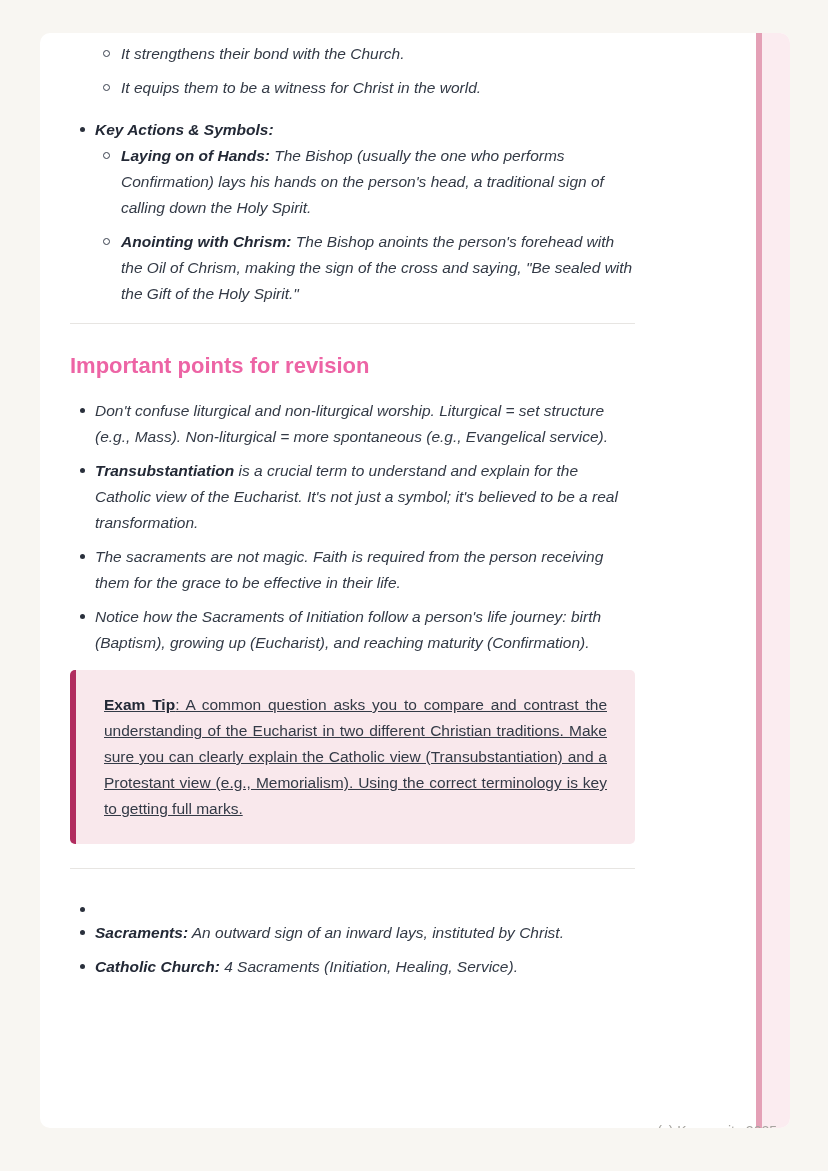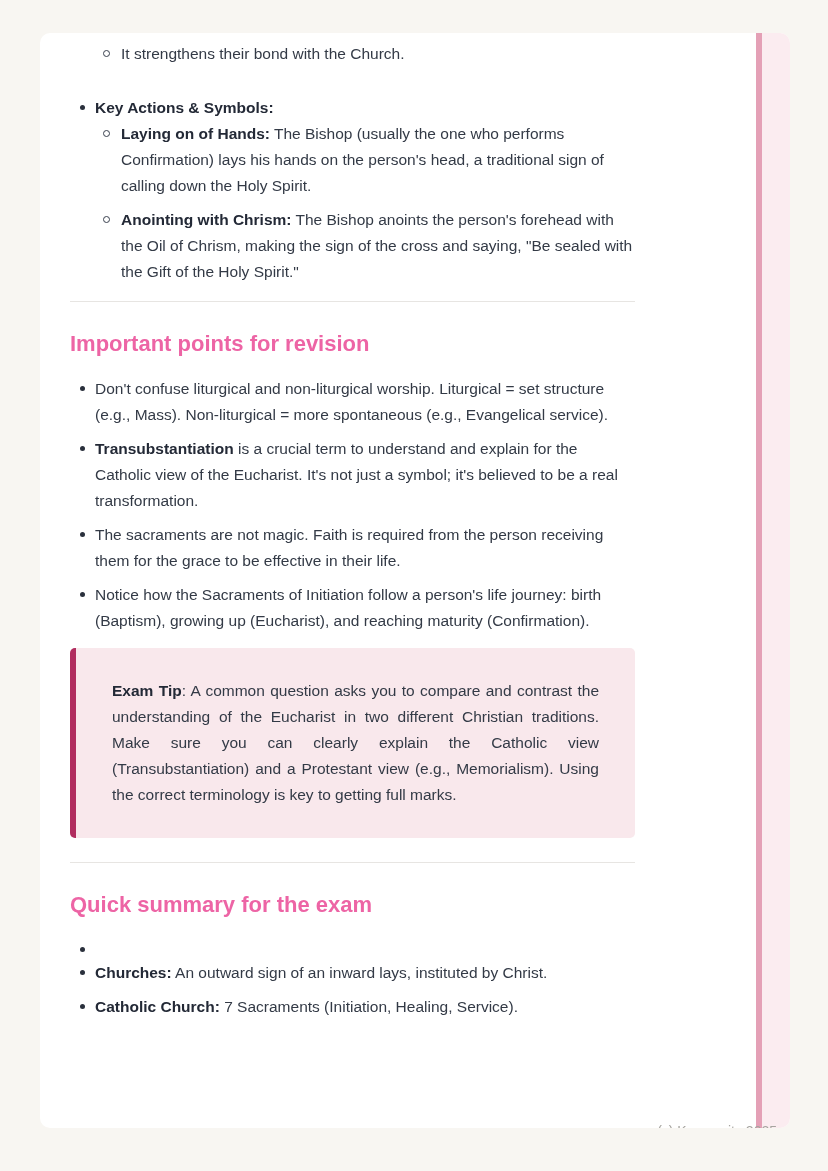--- a/index.html
+++ b/index.html
@@ -29,37 +29,37 @@
   .content {
     position: relative;
     padding: 8px 0 0 30px;
     width: 600px;
     color: #333a46;
     font-size: 15.5px;
     line-height: 26px;
   }
   .content b { font-weight: 700; color: #232936; }
   .row { display: flex; margin-bottom: 8px; }
-  .row p { margin: 0; }
+  .row p { margin: 0; font-style: italic; }
   .bullet-disc {
     flex: none;
     width: 5px; height: 5px;
     border-radius: 50%;
     background: #2a303c;
     margin: 10px 10px 0 10px;
   }
   .bullet-circle {
     flex: none;
     width: 7px; height: 7px;
     border-radius: 50%;
     border: 1.5px solid #39404e;
     background: transparent;
     margin: 9px 11px 0 33px;
   }
-  .row.parent { margin-top: 28px; margin-bottom: 0; }
+  .row.parent { margin-top: 16px; margin-bottom: 0; }
   .divider {
     border: none;
     border-top: 1px solid #e7e5e2;
     margin: 16px 0 28px 0;
     width: 565px;
   }
   .divider.second { margin-top: 24px; }
   h2 {
     font-size: 22px;
     line-height: 28px;
@@ -70,21 +70,21 @@
   .list-col { width: 565px; }
   .tip-box {
     width: 565px;
     margin-top: 14px;
     background: #f9e8ec;
     border-left: 6px solid #b12d5f;
     border-radius: 5px;
     padding: 18px 24px 18px 24px;
     text-align: justify;
   }
-  .tip-box p { margin: 12px; }
+  .tip-box p { margin: 4px; text-decoration: underline; }
   .watermark {
     position: absolute;
     top: 1068px;
     right: 13px;
     font-size: 14px;
     line-height: 12px;
     color: #a6a49f;
     z-index: 2;
     white-space: nowrap;
     margin-top: 24px;
@@ -95,20 +95,24 @@
 
 <div class="card">
   <div class="edge-strip"></div>
 
   <div class="content">
 
     <div class="list-col">
       <div class="row">
         <span class="bullet-circle"></span>
         <p>It strengthens their bond with the Church.</p>
+      </div>
+      <div class="row">
+        <span class="bullet-circle"></span>
+        <p>It equips them to be a witness for Christ in the world.</p>
       </div>
 
       <div class="row parent">
         <span class="bullet-disc"></span>
         <p><b>Key Actions &amp; Symbols:</b></p>
       </div>
       <div class="row">
         <span class="bullet-circle"></span>
         <p><b>Laying on of Hands:</b><span> The Bishop (usually the one who performs Confirmation) lays his hands on the person's head, a traditional sign of calling down the Holy Spirit.</span></p>
       </div>
@@ -140,32 +144,31 @@
         <p><b></b><span>Notice how the Sacraments of Initiation follow a person's life journey: birth (Baptism), growing up (Eucharist), and reaching maturity (Confirmation).</span></p>
       </div>
     </div>
 
     <div class="tip-box">
       <p><b>Exam Tip</b><span>: A common question asks you to compare and contrast the understanding of the Eucharist in two different Christian traditions. Make sure you can clearly explain the Catholic view (Transubstantiation) and a Protestant view (e.g., Memorialism). Using the correct terminology is key to getting full marks.</span></p>
     </div>
 
     <hr class="divider second">
 
-    <h2>Quick summary for the exam</h2>
 
     <div class="list-col">
       <div class="row">
         <span class="bullet-disc"></span>
       </div>
       <div class="row">
         <span class="bullet-disc"></span>
-        <p><b>Churches:</b><span> An outward sign of an inward lays, instituted by Christ.</span></p>
+        <p><b>Sacraments:</b><span> An outward sign of an inward lays, instituted by Christ.</span></p>
       </div>
       <div class="row">
         <span class="bullet-disc"></span>
-        <p><b>Catholic Church:</b><span> 7 Sacraments (Initiation, Healing, Service).</span></p>
+        <p><b>Catholic Church:</b><span> 4 Sacraments (Initiation, Healing, Service).</span></p>
       </div>
     </div>
 
   </div>
 
   <div class="watermark">(c) Knowunity 2025</div>
 </div>
 
 </body></html>

